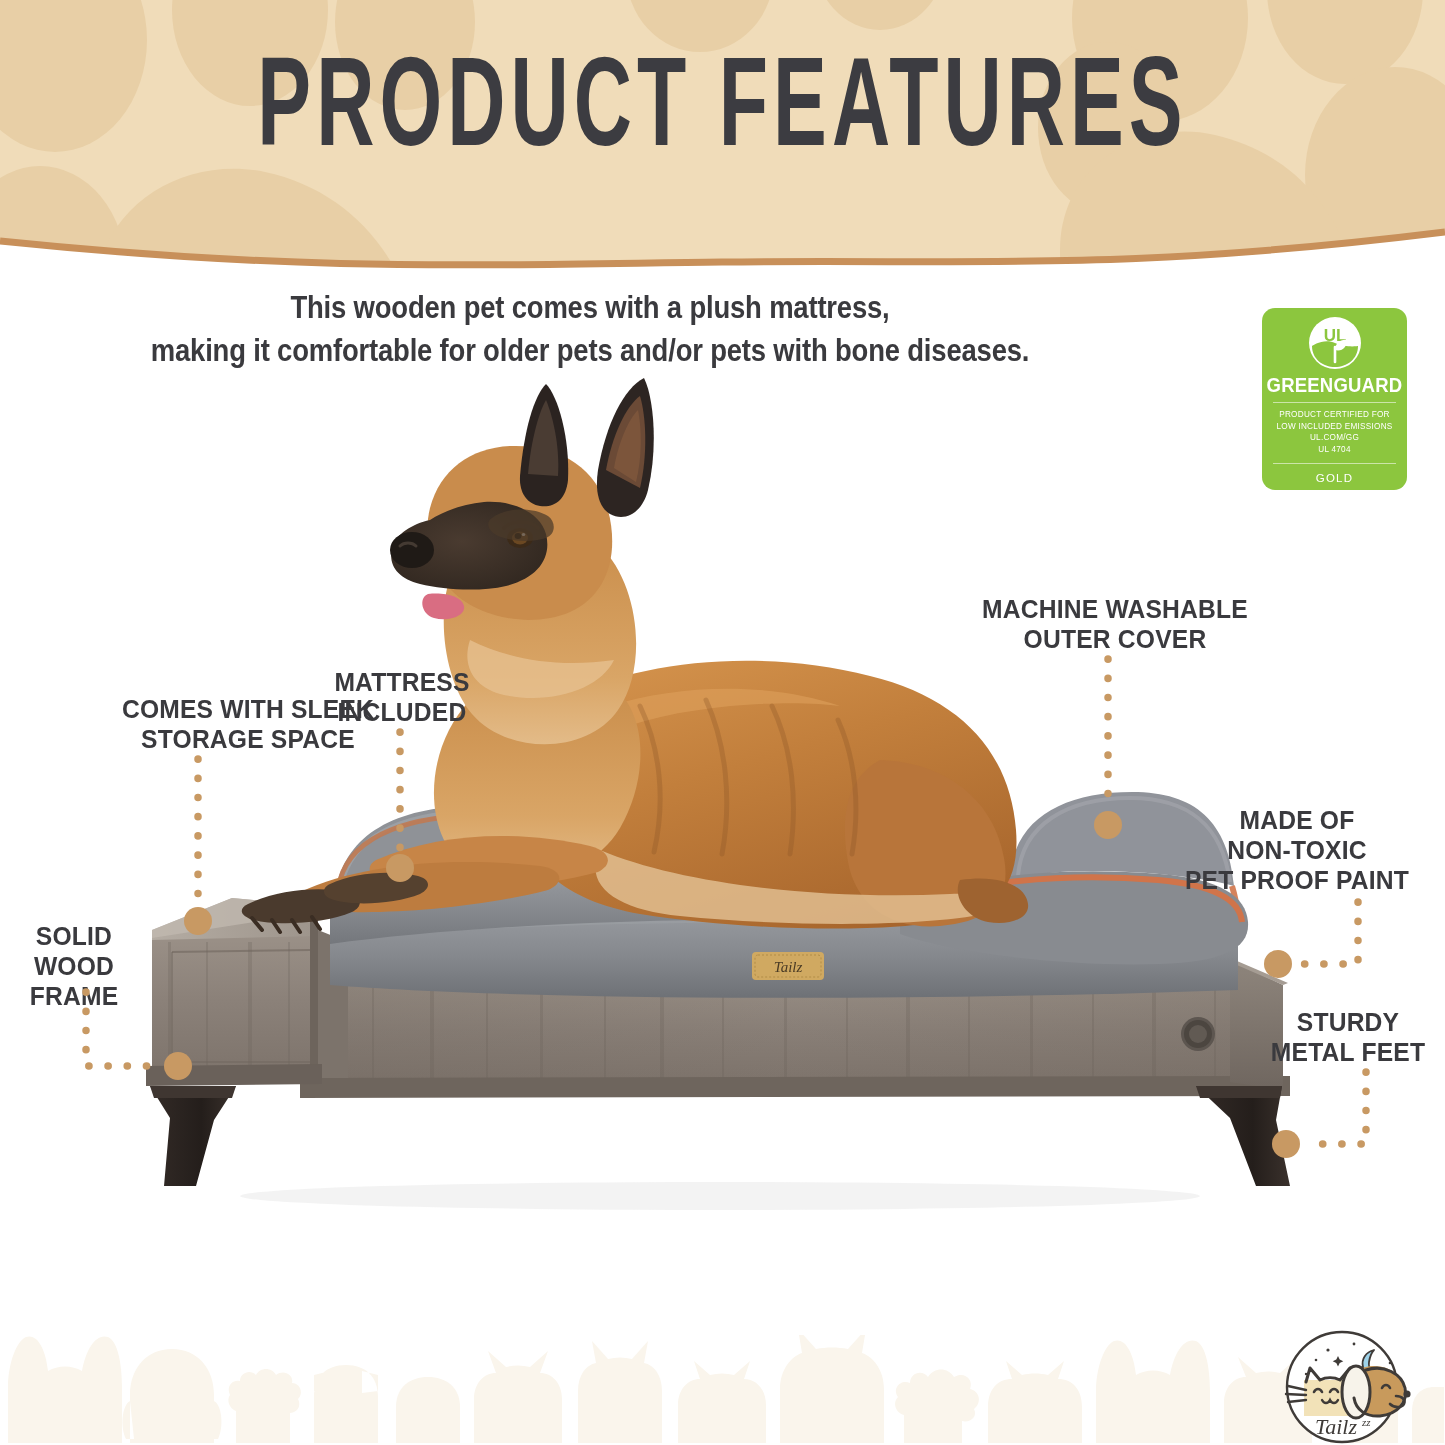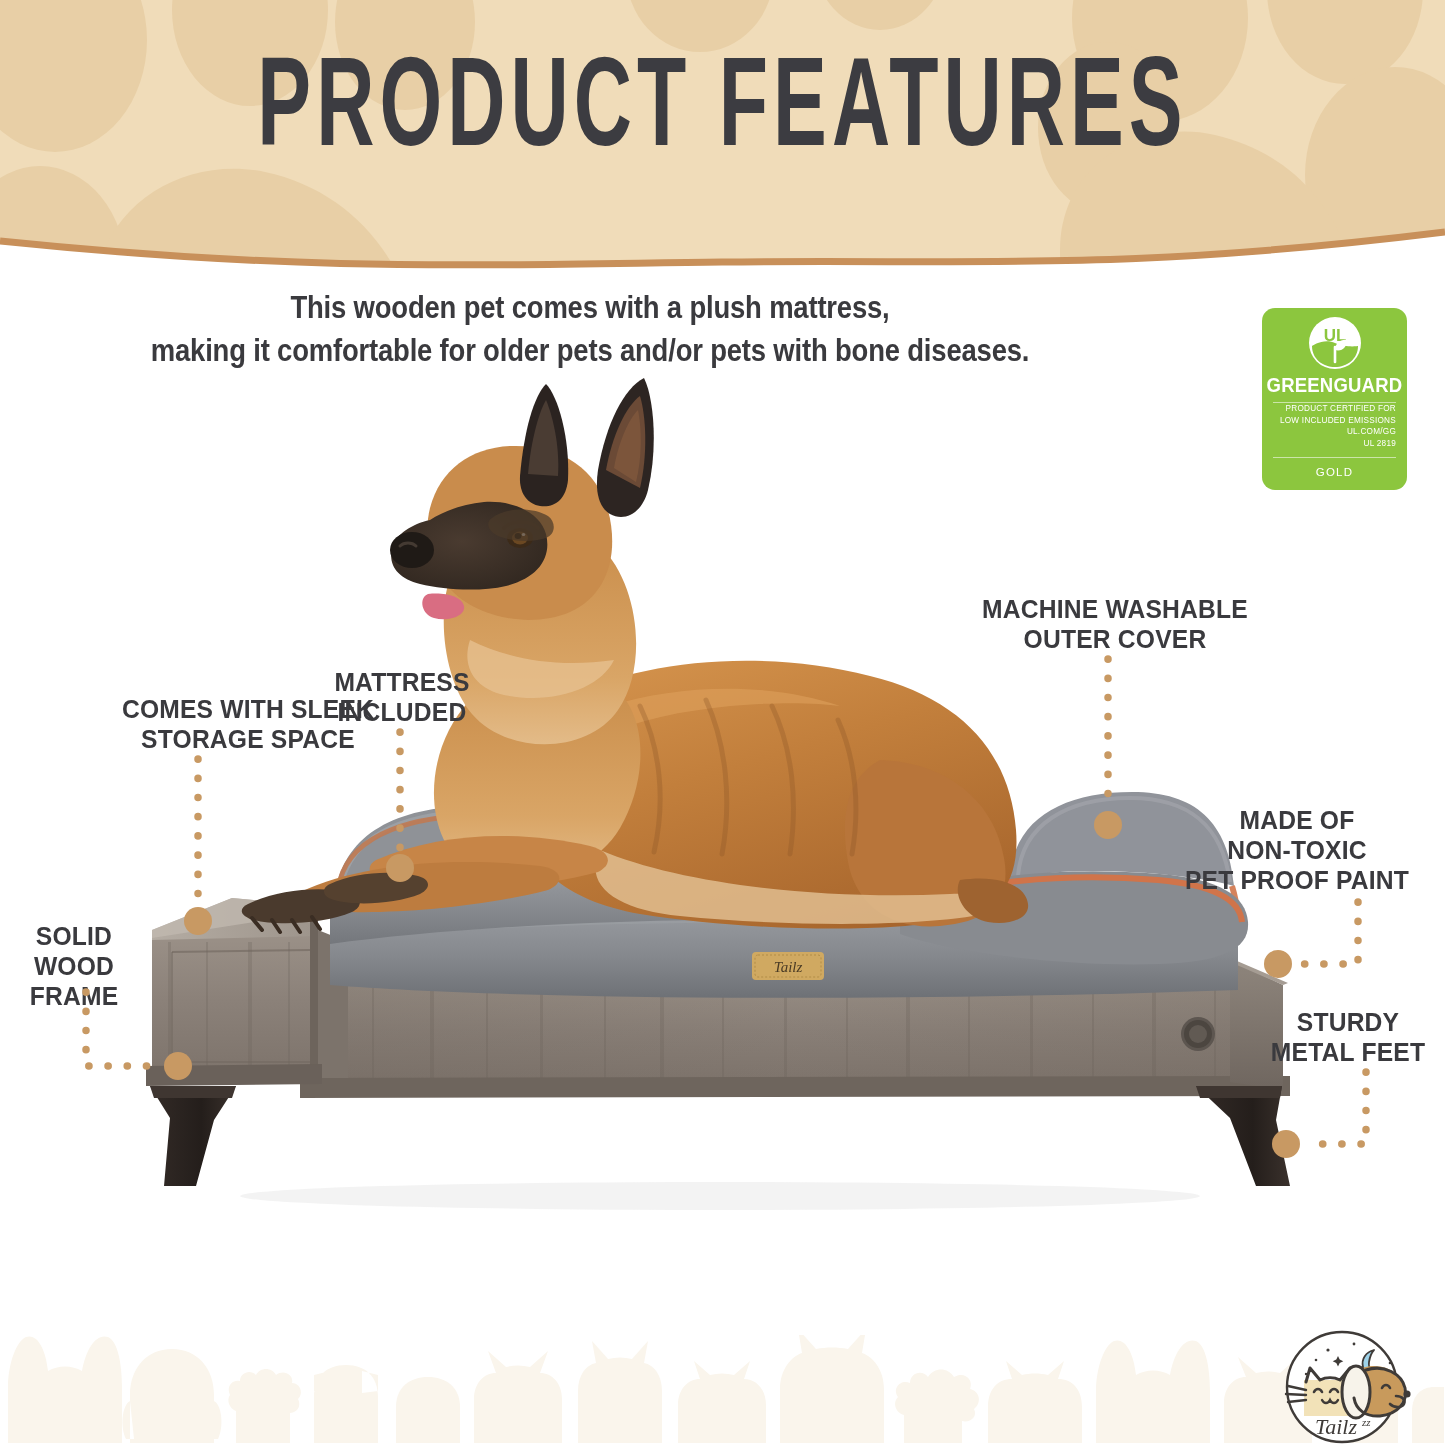--- a/index.html
+++ b/index.html
@@ -46,21 +46,21 @@
     display:flex;flex-direction:column;align-items:center;
   }
   .gg-ul{margin-top:8px;width:54px;height:54px;position:relative;}
   .gg-name{
     color:#ffffff;font-size:19.5px;font-weight:700;letter-spacing:0.2px;
     margin-top:4px;transform:scaleX(0.95);
   }
   .gg-rule{width:123px;height:1px;background:rgba(255,255,255,.55);margin-top:5px;}
   .gg-lines{
     width:123px;color:#ffffff;font-size:8.2px;line-height:1.42;
-    letter-spacing:.25px;text-align:right;
+    margin-top:6px;letter-spacing:.25px;text-align:center;
   }
   .gg-rule2{width:123px;height:1px;background:rgba(255,255,255,.55);margin-top:7px;}
   .gg-gold{color:#ffffff;font-size:11.5px;letter-spacing:1.2px;margin-top:8px;}
 
   
   .label{
     position:absolute;
     font-size:26.5px;line-height:1.13;
     font-weight:700;
     color:#3a3a3e;
@@ -134,21 +134,21 @@
         <path d="M27,46 L27,31" stroke="#ffffff" stroke-width="2.6" stroke-linecap="round" fill="none"></path>
         <path d="M27,34 C27,27 33,23 39,24 C39,31 34,36 27,34 Z" fill="#ffffff"></path>
       </svg>
     </div>
     <div class="gg-name">GREENGUARD</div>
     <div class="gg-rule"></div>
     <div class="gg-lines">
       <div>PRODUCT CERTIFIED FOR</div>
       <div>LOW INCLUDED EMISSIONS</div>
       <div>UL.COM/GG</div>
-      <div>UL 2819</div>
+      <div>UL 4704</div>
     </div>
     <div class="gg-rule2"></div>
     <div class="gg-gold">GOLD</div>
   </div>
 
   <div class="product">
     <svg width="1445" height="1445" viewBox="0 0 1445 1445">
       <defs>
         <linearGradient id="woodFront" x1="0" y1="0" x2="0" y2="1">
           <stop offset="0%" stop-color="#9a9087"></stop>

